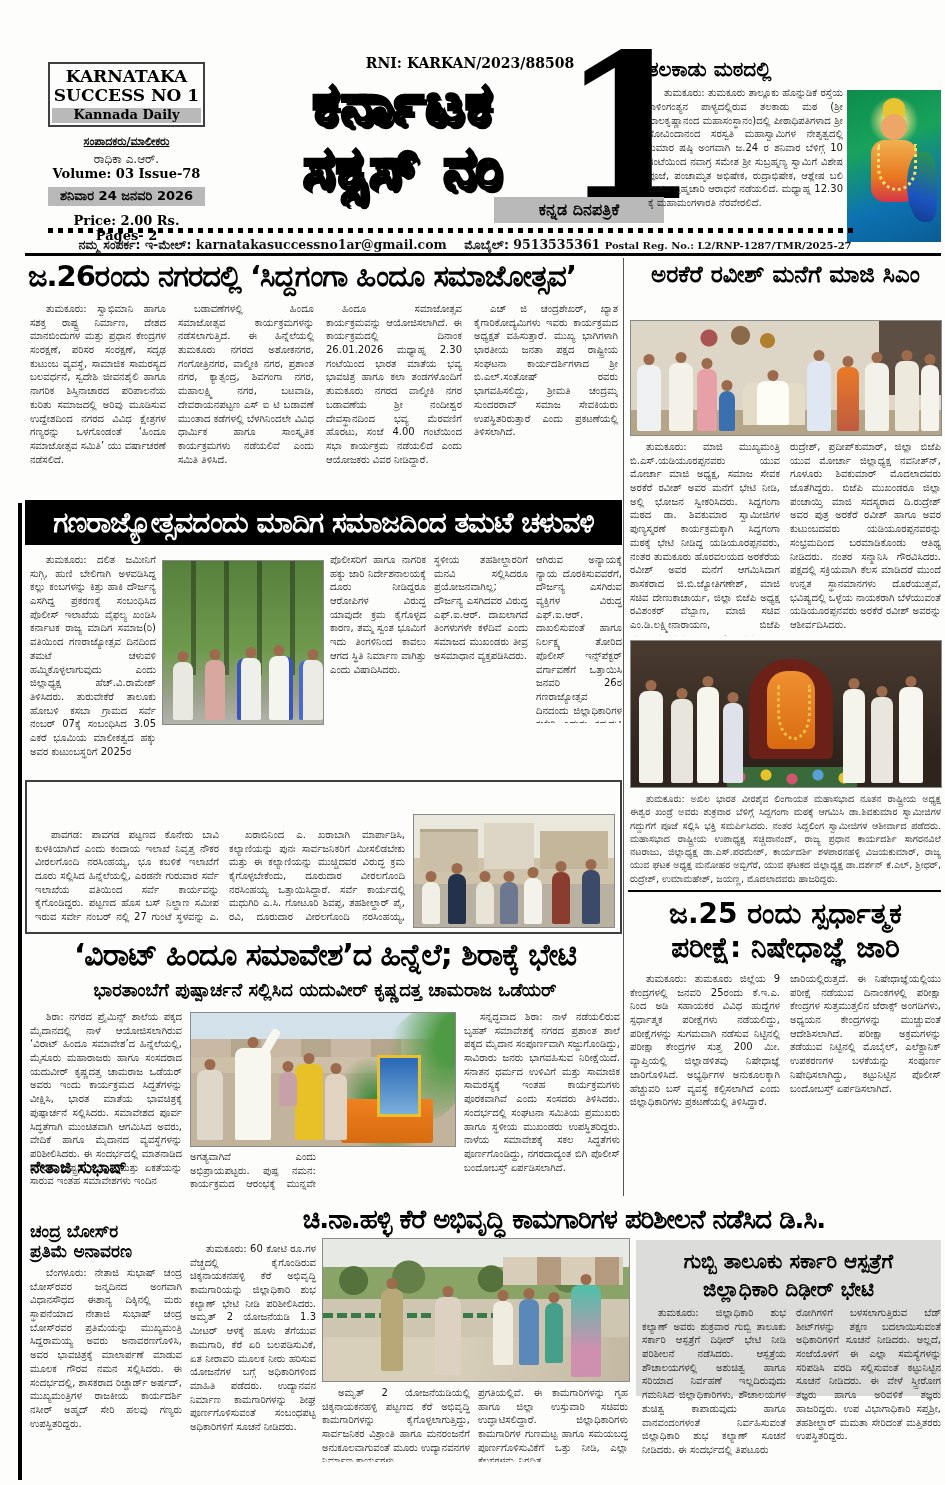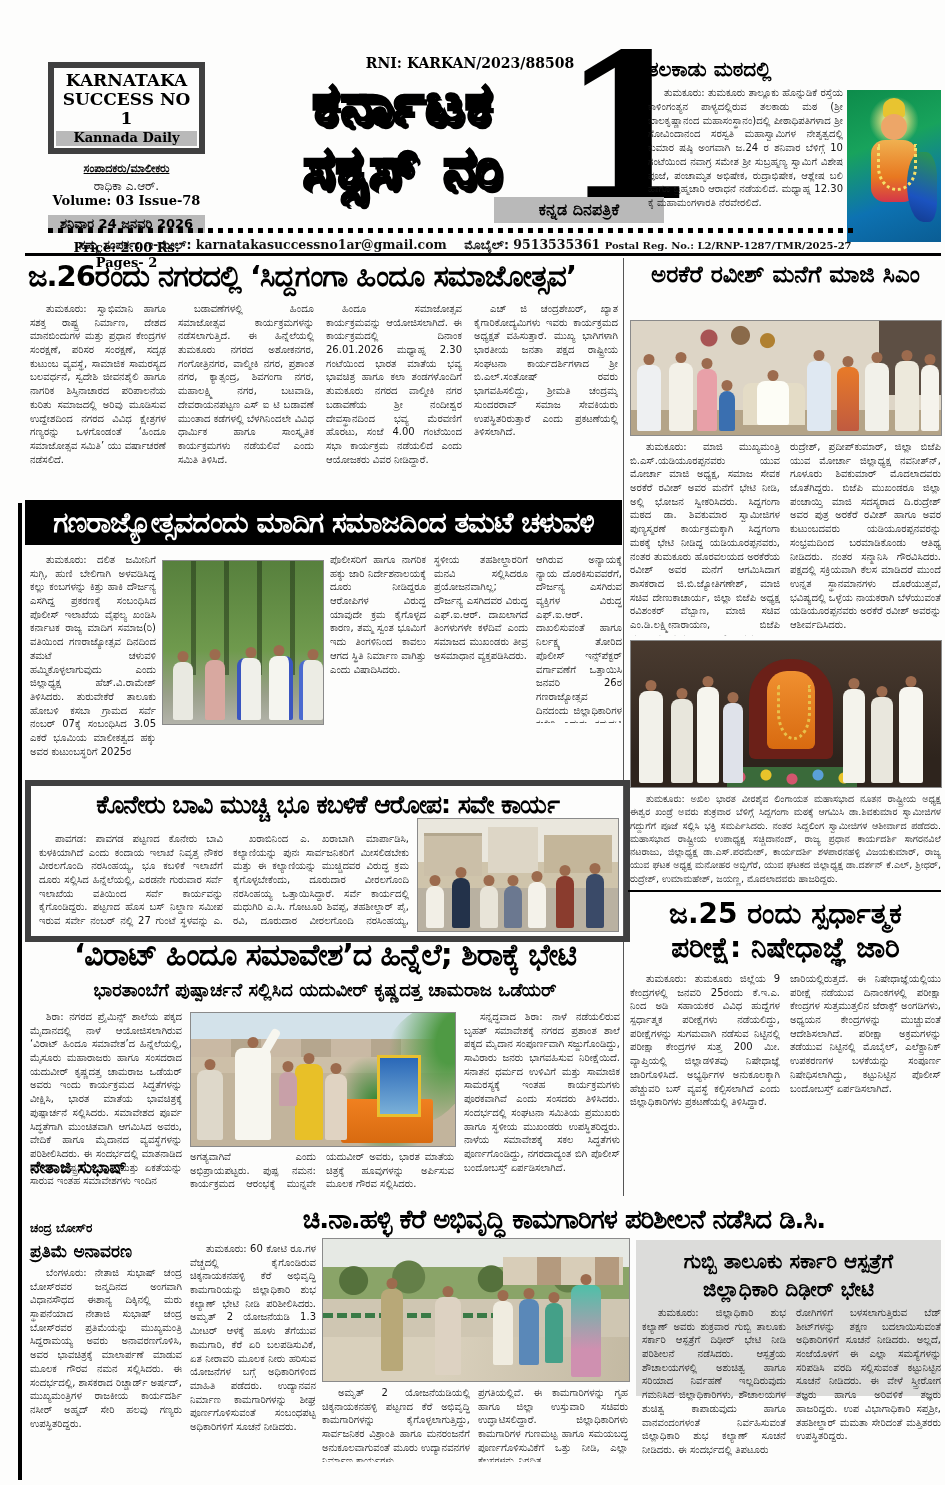--- a/index.html
+++ b/index.html
@@ -16,21 +16,21 @@
   .person{position:absolute;border-radius:8px 8px 2px 2px;}
   .person::before{content:"";position:absolute;top:-11px;left:50%;transform:translateX(-50%);
                   width:11px;height:11px;border-radius:50%;background:#9c6b4e;}
   .smallp{width:18px;height:42px;}
   .rule{position:absolute;background:#000;}
   .outline-title{color:#fff;-webkit-text-stroke:3px #000;text-shadow:4px 4px 0 #000, -1px -1px 0 #000;
                  font-weight:900;letter-spacing:2px;}
   .dotted-row{position:absolute;background:repeating-linear-gradient(90deg,#000 0 5px,transparent 5px 10px);}
   .band{background:#000;color:#fff;}
   .band .bt{color:#fff;}
-  .boxed{border:6px solid #404040;}
+  .boxed{border:2px solid #404040;}
   .capt{font-size:9.5px;line-height:1.4;text-align:justify;color:#151515;}
 </style>
 </head>
 <body>
 
 <div class="page">
 
   <div class="abs" style="left:0;top:0;width:945px;height:255px;">
 
     <div class="abs" style="left:48px;top:62px;width:157px;">
@@ -100,21 +100,20 @@
     <div class="person" style="left:42px;bottom:4px;width:20px;height:60px;background:#d8a8a0;"></div>
     <div class="person" style="left:74px;bottom:4px;width:20px;height:62px;background:#f0f0ea;border-left:4px solid #3a55c0;"></div>
     <div class="person" style="left:106px;bottom:4px;width:20px;height:64px;background:#f5f5ef;border-right:4px solid #3a55c0;"></div>
     <div class="person" style="left:136px;bottom:4px;width:20px;height:60px;background:#ecece4;border-left:4px solid #4a6ad0;"></div>
   </div>
   <div class="abs body-text" style="left:330px;top:553px;width:96px;height:170px;overflow:hidden;">ಪೊಲೀಸರಿಗೆ ಹಾಗೂ ನಾಗರಿಕ ಹಕ್ಕು ಜಾರಿ ನಿರ್ದೇಶನಾಲಯಕ್ಕೆ ದೂರು ನೀಡಿದ್ದರೂ ಆರೋಪಿಗಳ ವಿರುದ್ಧ ಯಾವುದೇ ಕ್ರಮ ಕೈಗೊಳ್ಳದ ಕಾರಣ, ತಮ್ಮ ಸ್ವಂತ ಭೂಮಿಗೆ ಇದು ತಿಂಗಳಿನಿಂದ ಕಾವಲು ಆಗದ ಸ್ಥಿತಿ ನಿರ್ಮಾಣ ವಾಗಿತ್ತು ಎಂದು ವಿಷಾದಿಸಿದರು.</div>
   <div class="abs body-text" style="left:434px;top:553px;width:94px;height:170px;overflow:hidden;">ಸ್ಥಳೀಯ ತಹಶೀಲ್ದಾರರಿಗೆ ಮನವಿ ಸಲ್ಲಿಸಿದರೂ ಪ್ರಯೋಜನವಾಗಿಲ್ಲ; ದೌರ್ಜನ್ಯ ಎಸಗಿದವರ ವಿರುದ್ಧ ಎಫ್.ಐ.ಆರ್. ದಾಖಲಾಗದೆ ತಿಂಗಳುಗಳೇ ಕಳೆದಿವೆ ಎಂದು ಸಮಾಜದ ಮುಖಂಡರು ತೀವ್ರ ಅಸಮಾಧಾನ ವ್ಯಕ್ತಪಡಿಸಿದರು.</div>
   <div class="abs body-text" style="left:536px;top:553px;width:86px;height:170px;overflow:hidden;">ಆಗಿರುವ ಅನ್ಯಾಯಕ್ಕೆ ನ್ಯಾಯ ದೊರಕಿಸುವವರೆಗೆ, ದೌರ್ಜನ್ಯ ಎಸಗಿರುವ ವ್ಯಕ್ತಿಗಳ ವಿರುದ್ಧ ಎಫ್.ಐ.ಆರ್. ದಾಖಲಿಸುವಂತೆ ಹಾಗೂ ನಿರ್ಲಕ್ಷ್ಯ ತೋರಿದ ಪೊಲೀಸ್ ಇನ್ಸ್‌ಪೆಕ್ಟರ್ ವರ್ಗಾವಣೆಗೆ ಒತ್ತಾಯಿಸಿ ಜನವರಿ 26ರ ಗಣರಾಜ್ಯೋತ್ಸವ ದಿನದಂದು ಜಿಲ್ಲಾಧಿಕಾರಿಗಳ ಕಚೇರಿ ಎದುರು ಕಪ್ಪುಪಟ್ಟಿ ಧರಿಸಿ ಚಳುವಳಿ ನಡೆಸಲಾಗುವುದು ಎಂದರು.</div>
 
   <div class="abs boxed" style="left:25px;top:780px;width:593px;height:150px;">
-    <div class="center hl" style="font-size:25px;margin-top:5px;white-space:nowrap;letter-spacing:-1px;">ಕೊನೇರು ಬಾವಿ ಮುಚ್ಚಿ ಭೂ ಕಬಳಿಕೆ ಆರೋಪ: ಸವೇ ಕಾರ್ಯ</div>
     <div class="abs body-text indent" style="left:8px;top:46px;width:184px;height:98px;overflow:hidden;">ಪಾವಗಡ: ಪಾವಗಡ ಪಟ್ಟಣದ ಕೊನೇರು ಬಾವಿ ಕುಳಕಿಯಾಗಿದೆ ಎಂದು ಕಂದಾಯ ಇಲಾಖೆ ನಿವೃತ್ತ ನೌಕರ ವೀರಲಗೊಂದಿ ನರಸಿಂಹಯ್ಯ, ಭೂ ಕಬಳಿಕೆ ಇಲಾಖೆಗೆ ದೂರು ಸಲ್ಲಿಸಿದ ಹಿನ್ನೆಲೆಯಲ್ಲಿ, ಎರಡನೇ ಗುರುವಾರ ಸರ್ವೆ ಇಲಾಖೆಯ ವತಿಯಿಂದ ಸರ್ವೆ ಕಾರ್ಯವನ್ನು ಕೈಗೊಂಡಿದ್ದರು. ಪಟ್ಟಣದ ಹೊಸ ಬಸ್ ನಿಲ್ದಾಣ ಸಮೀಪ ಇರುವ ಸರ್ವೇ ನಂಬರ್ ನಲ್ಲಿ 27 ಗುಂಟೆ ಸ್ಥಳವನ್ನು ಎ. ಖರಾಬಿನಿಂದ ಬಿ. ಖರಾಬಾಗಿ ಮಾರ್ಪಾಡಿಸಿದ್ದು, ಇದನ್ನು ಬಿ.</div>
     <div class="abs body-text indent" style="left:202px;top:46px;width:176px;height:98px;overflow:hidden;">ಖರಾಬಿನಿಂದ ಎ. ಖರಾಬಾಗಿ ಮಾರ್ಪಾಡಿಸಿ, ಕಲ್ಯಾಣಿಯನ್ನು ಪುನಃ ಸಾರ್ವಜನಿಕರಿಗೆ ಮೀಸಲಿಡಬೇಕು ಮತ್ತು ಈ ಕಲ್ಯಾಣಿಯನ್ನು ಮುಚ್ಚಿದವರ ವಿರುದ್ಧ ಕ್ರಮ ಕೈಗೊಳ್ಳಬೇಕೆಂದು, ದೂರುದಾರ ವೀರಲಗೊಂದಿ ನರಸಿಂಹಯ್ಯ ಒತ್ತಾಯಿಸಿದ್ದಾರೆ. ಸರ್ವೆ ಕಾರ್ಯದಲ್ಲಿ ಮಧುಗಿರಿ ಎ.ಸಿ. ಗೋಟೂರಿ ಶಿವಪ್ಪ, ತಹಶೀಲ್ದಾರ್ ಪೈ, ರವಿ, ದೂರುದಾರ ವೀರಲಗೊಂದಿ ನರಸಿಂಹಯ್ಯ, ಮಾಲೀಕ ಶಂಕರ್ ನಾಗ್ ಮತ್ತಿತರರು ಇದ್ದರು.</div>
     <div class="photo" style="left:386px;top:32px;width:200px;height:112px;background:linear-gradient(#eae7dd 0 38%,#cfc4ab 38% 62%,#b9b1a1 62%);">
       <div class="abs" style="left:6px;top:14px;width:58px;height:40px;background:#cbbfa8;border-top:3px solid #b3a78e;"></div>
       <div class="abs" style="left:70px;top:8px;width:50px;height:46px;background:#ddd6c6;"></div>
       <div class="abs" style="left:126px;top:16px;width:68px;height:38px;background:#c4b69a;"></div>
       <div class="person smallp" style="left:8px;bottom:3px;background:#f2efe6;"></div>
       <div class="person smallp" style="left:34px;bottom:3px;background:#23324a;height:50px;"></div>
       <div class="person smallp" style="left:62px;bottom:3px;background:#e8e4d8;"></div>
       <div class="person smallp" style="left:86px;bottom:3px;background:#6b7890;"></div>
@@ -134,21 +133,20 @@
     <div class="abs" style="left:150px;top:86px;width:92px;height:44px;background:linear-gradient(#f08020,#d86a10);border-radius:3px;"></div>
     <div class="abs" style="left:186px;top:42px;width:38px;height:56px;background:linear-gradient(#2a68b8,#7ab0d8);border:3px solid #e8c030;"></div>
     <div class="person" style="left:44px;bottom:6px;width:36px;height:92px;background:#f7f6ef;"></div>
     <div class="abs" style="left:72px;top:14px;width:9px;height:40px;background:#f7f6ef;transform:rotate(30deg);border-radius:4px;"></div>
     <div class="person" style="left:104px;bottom:6px;width:28px;height:76px;background:#e8c028;"></div>
     <div class="person" style="left:6px;bottom:6px;width:26px;height:70px;background:#ded8ca;"></div>
     <div class="person" style="left:134px;bottom:6px;width:22px;height:66px;background:#e0d3c2;"></div>
     <div class="person smallp" style="left:88px;bottom:40px;background:#c8a0a8;height:34px;"></div>
   </div>
   <div class="abs body-text" style="left:190px;top:1150px;width:126px;height:44px;overflow:hidden;">ಅಗತ್ಯವಾಗಿವೆ ಎಂದು ಅಭಿಪ್ರಾಯಪಟ್ಟರು. ಪುಷ್ಪ ನಮನ: ಕಾರ್ಯಕ್ರಮದ ಆರಂಭಕ್ಕೆ ಮುನ್ನವೇ ಮೈದಾನಕ್ಕೆ ಭೇಟಿ ನೀಡಿದ</div>
-  <div class="abs body-text" style="left:326px;top:1150px;width:128px;height:44px;overflow:hidden;">ಯದುವೀರ್ ಅವರು, ಭಾರತ ಮಾತೆಯ ಚಿತ್ರಕ್ಕೆ ಹೂವುಗಳನ್ನು ಅರ್ಪಿಸುವ ಮೂಲಕ ಗೌರವ ಸಲ್ಲಿಸಿದರು.</div>
   <div class="abs body-text indent" style="left:464px;top:1010px;width:156px;height:186px;overflow:hidden;">ಸನ್ನದ್ಧವಾದ ಶಿರಾ: ನಾಳೆ ನಡೆಯಲಿರುವ ಬೃಹತ್ ಸಮಾವೇಶಕ್ಕೆ ನಗರದ ಪ್ರಶಾಂತ ಶಾಲೆ ಪಕ್ಕದ ಮೈದಾನ ಸಂಪೂರ್ಣವಾಗಿ ಸಜ್ಜುಗೊಂಡಿದ್ದು, ಸಾವಿರಾರು ಜನರು ಭಾಗವಹಿಸುವ ನಿರೀಕ್ಷೆಯಿದೆ. ಸನಾತನ ಧರ್ಮದ ಉಳಿವಿಗೆ ಮತ್ತು ಸಾಮಾಜಿಕ ಸಾಮರಸ್ಯಕ್ಕೆ ಇಂತಹ ಕಾರ್ಯಕ್ರಮಗಳು ಪೂರಕವಾಗಿವೆ ಎಂದು ಸಂಸದರು ತಿಳಿಸಿದರು. ಸಂದರ್ಭದಲ್ಲಿ ಸಂಘಟನಾ ಸಮಿತಿಯ ಪ್ರಮುಖರು ಹಾಗೂ ಸ್ಥಳೀಯ ಮುಖಂಡರು ಉಪಸ್ಥಿತರಿದ್ದರು. ನಾಳೆಯ ಸಮಾವೇಶಕ್ಕೆ ಸಕಲ ಸಿದ್ಧತೆಗಳು ಪೂರ್ಣಗೊಂಡಿದ್ದು, ನಗರದಾದ್ಯಂತ ಬಿಗಿ ಪೊಲೀಸ್ ಬಂದೋಬಸ್ತ್ ಏರ್ಪಡಿಸಲಾಗಿದೆ.</div>
 
   <div class="abs center hl" style="left:630px;top:262px;width:311px;font-size:23px;">ಅರಕೆರೆ ರವೀಶ್ ಮನೆಗೆ ಮಾಜಿ ಸಿಎಂ</div>
   <div class="photo" style="left:630px;top:320px;width:310px;height:114px;background:linear-gradient(#ddd5c6 0 78%,#b4a488 78%);">
     <div class="abs" style="left:248px;top:0;width:62px;height:74px;background:#5d4f44;"></div>
     <div class="abs" style="left:60px;top:4px;width:90px;height:26px;background:radial-gradient(circle at 20% 50%,#a85454 8px,transparent 9px),radial-gradient(circle at 55% 40%,#8a6a4a 9px,transparent 10px),radial-gradient(circle at 85% 60%,#b08030 7px,transparent 8px);"></div>
     <div class="abs" style="left:112px;top:62px;width:62px;height:42px;background:#e4dcc6;border-radius:8px 8px 0 0;"></div>
     <div class="person" style="left:6px;bottom:4px;width:24px;height:66px;background:#eef0f2;"></div>
     <div class="person" style="left:38px;bottom:4px;width:24px;height:68px;background:#f3f1e8;"></div>
     <div class="person" style="left:66px;bottom:4px;width:20px;height:62px;background:#e8a0a8;"></div>
@@ -178,21 +176,21 @@
   </div>
   <div class="abs capt indent" style="left:630px;top:792px;width:311px;height:94px;overflow:hidden;">ತುಮಕೂರು: ಅಖಿಲ ಭಾರತ ವೀರಶೈವ ಲಿಂಗಾಯತ ಮಹಾಸಭಾದ ನೂತನ ರಾಷ್ಟ್ರೀಯ ಅಧ್ಯಕ್ಷ ಈಶ್ವರ ಖಂಡ್ರೆ ಅವರು ಶುಕ್ರವಾರ ಬೆಳಿಗ್ಗೆ ಸಿದ್ದಗಂಗಾ ಮಠಕ್ಕೆ ಆಗಮಿಸಿ ಡಾ.ಶಿವಕುಮಾರ ಸ್ವಾಮೀಜಿಗಳ ಗದ್ದುಗೆಗೆ ಪೂಜೆ ಸಲ್ಲಿಸಿ ಭಕ್ತಿ ಸಮರ್ಪಿಸಿದರು. ನಂತರ ಸಿದ್ದಲಿಂಗ ಸ್ವಾಮೀಜಿಗಳ ಆಶೀರ್ವಾದ ಪಡೆದರು. ಮಹಾಸಭಾದ ರಾಷ್ಟ್ರೀಯ ಉಪಾಧ್ಯಕ್ಷ ಸಚ್ಚಿದಾನಂದ್, ರಾಜ್ಯ ಪ್ರಧಾನ ಕಾರ್ಯದರ್ಶಿ ಸಾಗರನವಿಲೆ ನಟರಾಜು, ಜಿಲ್ಲಾಧ್ಯಕ್ಷ ಡಾ.ಎಸ್.ಪರಮೇಶ್, ಕಾರ್ಯದರ್ಶಿ ಶಳಪಾರನಹಳ್ಳಿ ವಿಜಯಕುಮಾರ್, ರಾಜ್ಯ ಯುವ ಘಟಕ ಅಧ್ಯಕ್ಷ ಮನೋಹರ ಅಬ್ಬಿಗೆರೆ, ಯುವ ಘಟಕದ ಜಿಲ್ಲಾಧ್ಯಕ್ಷ ಡಾ.ದರ್ಶನ್ ಕೆ.ಎಲ್, ಶ್ರೀಧರ್, ರುದ್ರೇಶ್, ಉಮಾಮಹೇಶ್, ಜಯಣ್ಣ, ಮೊದಲಾದವರು ಹಾಜರಿದ್ದರು.</div>
   <div class="rule" style="left:628px;top:890px;width:313px;height:2px;"></div>
 
   <div class="abs center hl" style="left:630px;top:898px;width:311px;font-size:28px;">ಜ.25 ರಂದು ಸ್ಪರ್ಧಾತ್ಮಕ</div>
   <div class="abs center hl" style="left:630px;top:932px;width:311px;font-size:28px;">ಪರೀಕ್ಷೆ: ನಿಷೇಧಾಜ್ಞೆ ಜಾರಿ</div>
   <div class="abs body-text indent" style="left:630px;top:972px;width:150px;height:220px;overflow:hidden;">ತುಮಕೂರು: ತುಮಕೂರು ಜಿಲ್ಲೆಯ 9 ಕೇಂದ್ರಗಳಲ್ಲಿ ಜನವರಿ 25ರಂದು ಕೆ.ಇ.ಎ. ನಿಂದ ಅಡಿ ಸಹಾಯಕರ ವಿವಿಧ ಹುದ್ದೆಗಳ ಸ್ಪರ್ಧಾತ್ಮಕ ಪರೀಕ್ಷೆಗಳು ನಡೆಯಲಿದ್ದು, ಪರೀಕ್ಷೆಗಳನ್ನು ಸುಗಮವಾಗಿ ನಡೆಸುವ ನಿಟ್ಟಿನಲ್ಲಿ ಪರೀಕ್ಷಾ ಕೇಂದ್ರಗಳ ಸುತ್ತ 200 ಮೀ. ವ್ಯಾಪ್ತಿಯಲ್ಲಿ ಜಿಲ್ಲಾಡಳಿತವು ನಿಷೇಧಾಜ್ಞೆ ಜಾರಿಗೊಳಿಸಿದೆ. ಅಭ್ಯರ್ಥಿಗಳ ಅನುಕೂಲಕ್ಕಾಗಿ ಹೆಚ್ಚುವರಿ ಬಸ್ ವ್ಯವಸ್ಥೆ ಕಲ್ಪಿಸಲಾಗಿದೆ ಎಂದು ಜಿಲ್ಲಾಧಿಕಾರಿಗಳು ಪ್ರಕಟಣೆಯಲ್ಲಿ ತಿಳಿಸಿದ್ದಾರೆ.</div>
   <div class="abs body-text" style="left:790px;top:972px;width:151px;height:220px;overflow:hidden;">ಜಾರಿಯಲ್ಲಿರುತ್ತದೆ. ಈ ನಿಷೇಧಾಜ್ಞೆಯಲ್ಲಿಯು ಪರೀಕ್ಷೆ ನಡೆಯುವ ದಿನಾಂಕಗಳಲ್ಲಿ ಪರೀಕ್ಷಾ ಕೇಂದ್ರಗಳ ಸುತ್ತಮುತ್ತಲಿನ ಜೆರಾಕ್ಸ್ ಅಂಗಡಿಗಳು, ಅಧ್ಯಯನ ಕೇಂದ್ರಗಳನ್ನು ಮುಚ್ಚುವಂತೆ ಆದೇಶಿಸಲಾಗಿದೆ. ಪರೀಕ್ಷಾ ಅಕ್ರಮಗಳನ್ನು ತಡೆಯುವ ನಿಟ್ಟಿನಲ್ಲಿ ಮೊಬೈಲ್, ಎಲೆಕ್ಟ್ರಾನಿಕ್ ಉಪಕರಣಗಳ ಬಳಕೆಯನ್ನು ಸಂಪೂರ್ಣ ನಿಷೇಧಿಸಲಾಗಿದ್ದು, ಕಟ್ಟುನಿಟ್ಟಿನ ಪೊಲೀಸ್ ಬಂದೋಬಸ್ತ್ ಏರ್ಪಡಿಸಲಾಗಿದೆ.</div>
 
   <div class="abs hl" style="left:30px;top:1158px;width:152px;font-size:17px;">ನೇತಾಜಿ ಸುಭಾಷ್</div>
-  <div class="abs hl" style="left:30px;top:1222px;width:152px;font-size:12px;">ಚಂದ್ರ ಬೋಸ್‌ರ</div>
+  <div class="abs hl" style="left:30px;top:1222px;width:152px;font-size:17px;">ಚಂದ್ರ ಬೋಸ್‌ರ</div>
   <div class="abs hl" style="left:30px;top:1242px;width:152px;font-size:17px;">ಪ್ರತಿಮೆ ಅನಾವರಣ</div>
   <div class="abs body-text indent" style="left:30px;top:1266px;width:152px;height:196px;overflow:hidden;">ಬೆಂಗಳೂರು: ನೇತಾಜಿ ಸುಭಾಷ್ ಚಂದ್ರ ಬೋಸ್‌ರವರ ಜನ್ಮದಿನದ ಅಂಗವಾಗಿ ವಿಧಾನಸೌಧದ ಈಶಾನ್ಯ ದಿಕ್ಕಿನಲ್ಲಿ ಮರು ಸ್ಥಾಪನೆಯಾದ ನೇತಾಜಿ ಸುಭಾಷ್ ಚಂದ್ರ ಬೋಸ್‌ರವರ ಪ್ರತಿಮೆಯನ್ನು ಮುಖ್ಯಮಂತ್ರಿ ಸಿದ್ದರಾಮಯ್ಯ ಅವರು ಅನಾವರಣಗೊಳಿಸಿ, ಅವರ ಭಾವಚಿತ್ರಕ್ಕೆ ಮಾಲಾರ್ಪಣೆ ಮಾಡುವ ಮೂಲಕ ಗೌರವ ನಮನ ಸಲ್ಲಿಸಿದರು. ಈ ಸಂದರ್ಭದಲ್ಲಿ, ಶಾಸಕರಾದ ರಿಚ್ಚಾರ್ಡ್ ಅರ್ಷದ್, ಮುಖ್ಯಮಂತ್ರಿಗಳ ರಾಜಕೀಯ ಕಾರ್ಯದರ್ಶಿ ನಸೀರ್ ಅಹ್ಮದ್ ಸೇರಿ ಹಲವು ಗಣ್ಯರು ಉಪಸ್ಥಿತರಿದ್ದರು.</div>
 
   <div class="abs center hl" style="left:188px;top:1205px;width:752px;font-size:26px;white-space:nowrap;letter-spacing:-1px;">ಚಿ.ನಾ.ಹಳ್ಳಿ ಕೆರೆ ಅಭಿವೃದ್ಧಿ ಕಾಮಗಾರಿಗಳ ಪರಿಶೀಲನೆ ನಡೆಸಿದ ಡಿ.ಸಿ.</div>
   <div class="abs body-text indent" style="left:190px;top:1242px;width:126px;height:230px;overflow:hidden;">ತುಮಕೂರು: 60 ಕೋಟಿ ರೂ.ಗಳ ವೆಚ್ಚದಲ್ಲಿ ಕೈಗೊಂಡಿರುವ ಚಿಕ್ಕನಾಯಕನಹಳ್ಳಿ ಕೆರೆ ಅಭಿವೃದ್ಧಿ ಕಾಮಗಾರಿಯನ್ನು ಜಿಲ್ಲಾಧಿಕಾರಿ ಶುಭ ಕಲ್ಯಾಣ್ ಭೇಟಿ ನೀಡಿ ಪರಿಶೀಲಿಸಿದರು. ಅಮೃತ್ 2 ಯೋಜನೆಯಡಿ 1.3 ಮೀಟರ್ ಆಳಕ್ಕೆ ಹೂಳು ತೆಗೆಯುವ ಕಾಮಗಾರಿ, ಕೆರೆ ಏರಿ ಬಲಪಡಿಸುವಿಕೆ, ಏತ ನೀರಾವರಿ ಮೂಲಕ ನೀರು ಹರಿಸುವ ಯೋಜನೆಗಳ ಬಗ್ಗೆ ಅಧಿಕಾರಿಗಳಿಂದ ಮಾಹಿತಿ ಪಡೆದರು. ಉದ್ಯಾನವನ ನಿರ್ಮಾಣ ಕಾಮಗಾರಿಗಳನ್ನು ಶೀಘ್ರ ಪೂರ್ಣಗೊಳಿಸುವಂತೆ ಸಂಬಂಧಪಟ್ಟ ಅಧಿಕಾರಿಗಳಿಗೆ ಸೂಚನೆ ನೀಡಿದರು.</div>
   <div class="photo" style="left:322px;top:1238px;width:306px;height:142px;background:linear-gradient(#e6e9e4 0 20%,#8aa468 20% 42%,#cfc6b2 42%);">
     <div class="abs" style="left:0;top:20px;width:100%;height:36px;background:radial-gradient(circle at 10% 60%,#55713c 14px,transparent 15px),radial-gradient(circle at 28% 50%,#647f48 16px,transparent 17px),radial-gradient(circle at 55% 55%,#55713c 13px,transparent 14px),radial-gradient(circle at 80% 50%,#647f48 15px,transparent 16px);"></div>
     <div class="abs" style="left:180px;top:18px;width:120px;height:28px;background:repeating-linear-gradient(90deg,#d8cdb8 0 34px,#b49a7e 34px 58px);"></div>
     <div class="abs" style="left:0;top:74px;width:58%;height:5px;background:repeating-linear-gradient(90deg,#3a7a46 0 10px,transparent 10px 14px);"></div>
     <div class="abs" style="left:0;bottom:0;width:100%;height:44px;background:linear-gradient(100deg,#d9d0bc 40%,#c3b9a2);"></div>

